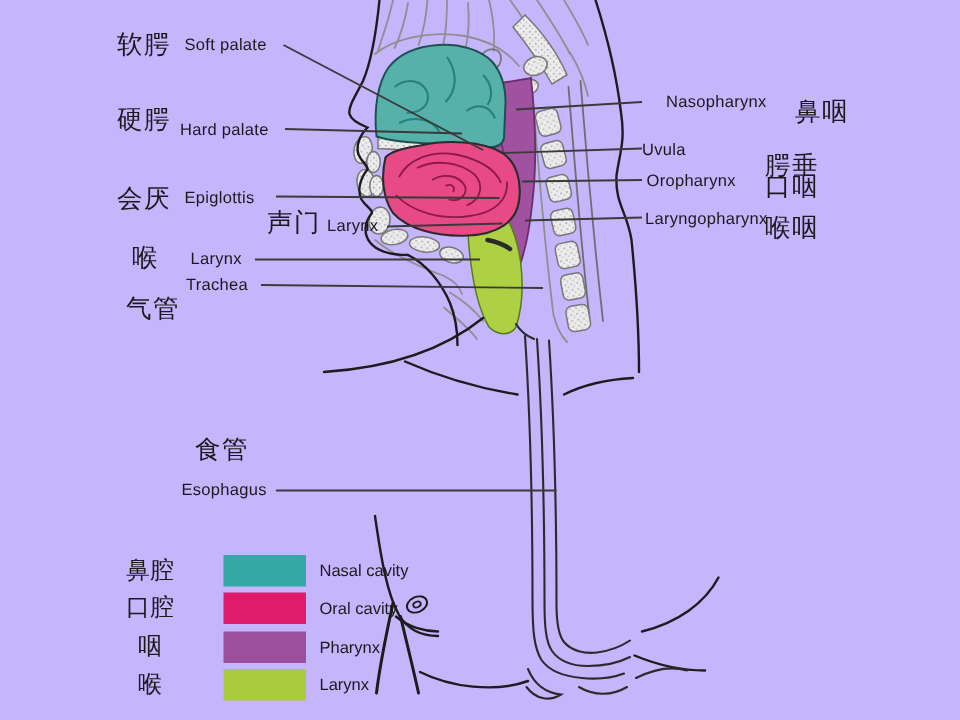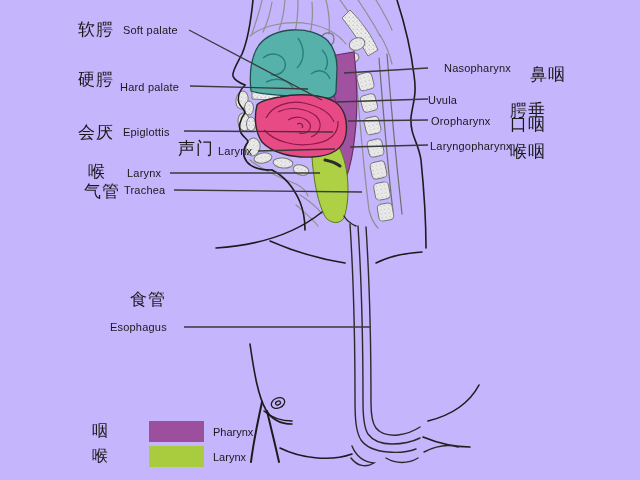--- a/index.html
+++ b/index.html
@@ -181,38 +181,48 @@
 
   <div class="lbl zh" style="left:78px;  top:124px;">会厌</div>
   <div class="lbl en" style="left:123px; top:126px;text-align:right;">Epiglottis</div>
 
   <div class="lbl zh" style="left:178px; top:140px;text-align:center;">声门</div>
   <div class="lbl en" style="left:218px; top:145px;">Larynx</div>
 
   <div class="lbl zh" style="left:88px;  top:163px;">喉</div>
   <div class="lbl en" style="left:127px; top:167px;">Larynx</div>
 
-  <div class="lbl zh" style="left:84px;  top:183px;">气管</div>
+  <div class="lbl zh" style="left:84px;  top:197px;">气管</div>
   <div class="lbl en" style="left:124px; top:184px;">Trachea</div>
 
   <div class="lbl zh" style="left:130px; top:291px;">食管</div>
-  <div class="lbl en" style="left:110px; top:321px;">Esophagus</div>
+  <div class="lbl en" style="left:121px; top:321px;">Esophagus</div>
 
   <div class="lbl en" style="left:444px; top:62px;">Nasopharynx</div>
   <div class="lbl zh" style="left:510px; top:66px;margin-left:20px;">鼻咽</div>
 
   <div class="lbl en" style="left:428px; top:94px;">Uvula</div>
   <div class="lbl zh" style="left:510px; top:102px;">腭垂</div>
 
   <div class="lbl en" style="left:431px; top:115px;">Oropharynx</div>
   <div class="lbl zh" style="left:510px; top:116px;">口咽</div>
 
   <div class="lbl en" style="left:430px; top:140px;">Laryngopharynx</div>
   <div class="lbl zh" style="left:510px; top:143px;">喉咽</div>
 
+  <div class="legend-row" style="top:370px;">
+    <span class="legend-zh">鼻腔</span>
+    <span class="legend-swatch" style="background: rgb(53, 167, 164);"></span>
+    <span class="legend-en">Nasal cavity</span>
+  </div>
+  <div class="legend-row" style="top:395px;">
+    <span class="legend-zh">口腔</span>
+    <span class="legend-swatch" style="background: rgb(223, 27, 108);"></span>
+    <span class="legend-en">Oral cavity</span>
+  </div>
   <div class="legend-row" style="top:421px;">
     <span class="legend-zh">咽</span>
     <span class="legend-swatch" style="background: rgb(156, 79, 157);"></span>
     <span class="legend-en">Pharynx</span>
   </div>
   <div class="legend-row" style="top:446px;">
     <span class="legend-zh">喉</span>
     <span class="legend-swatch" style="background: rgb(169, 203, 62);"></span>
     <span class="legend-en">Larynx</span>
   </div>

